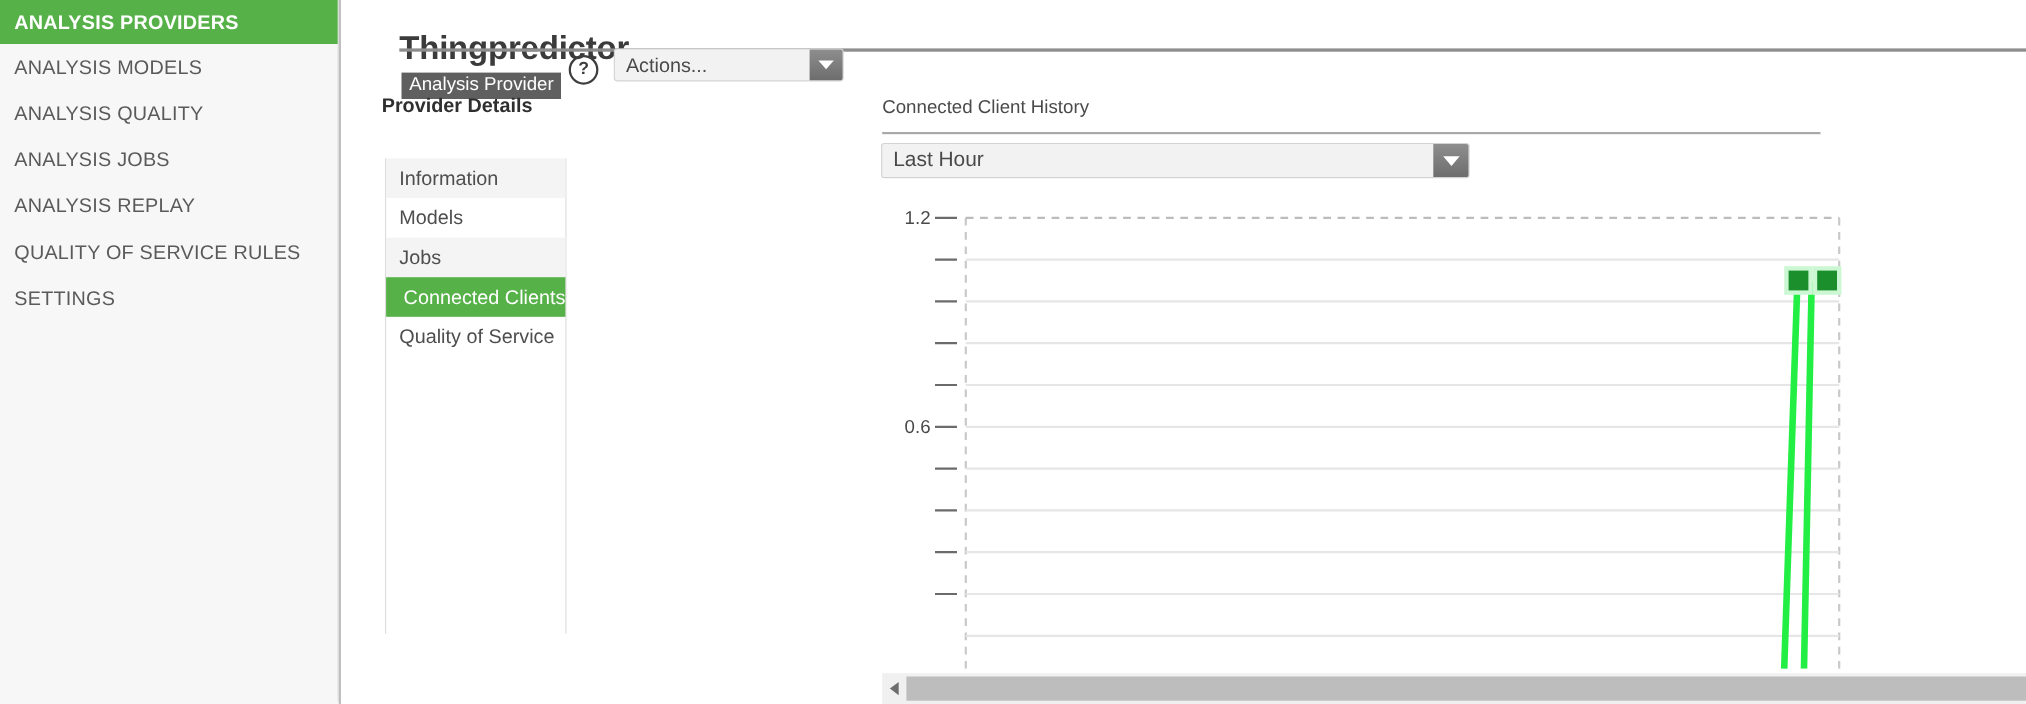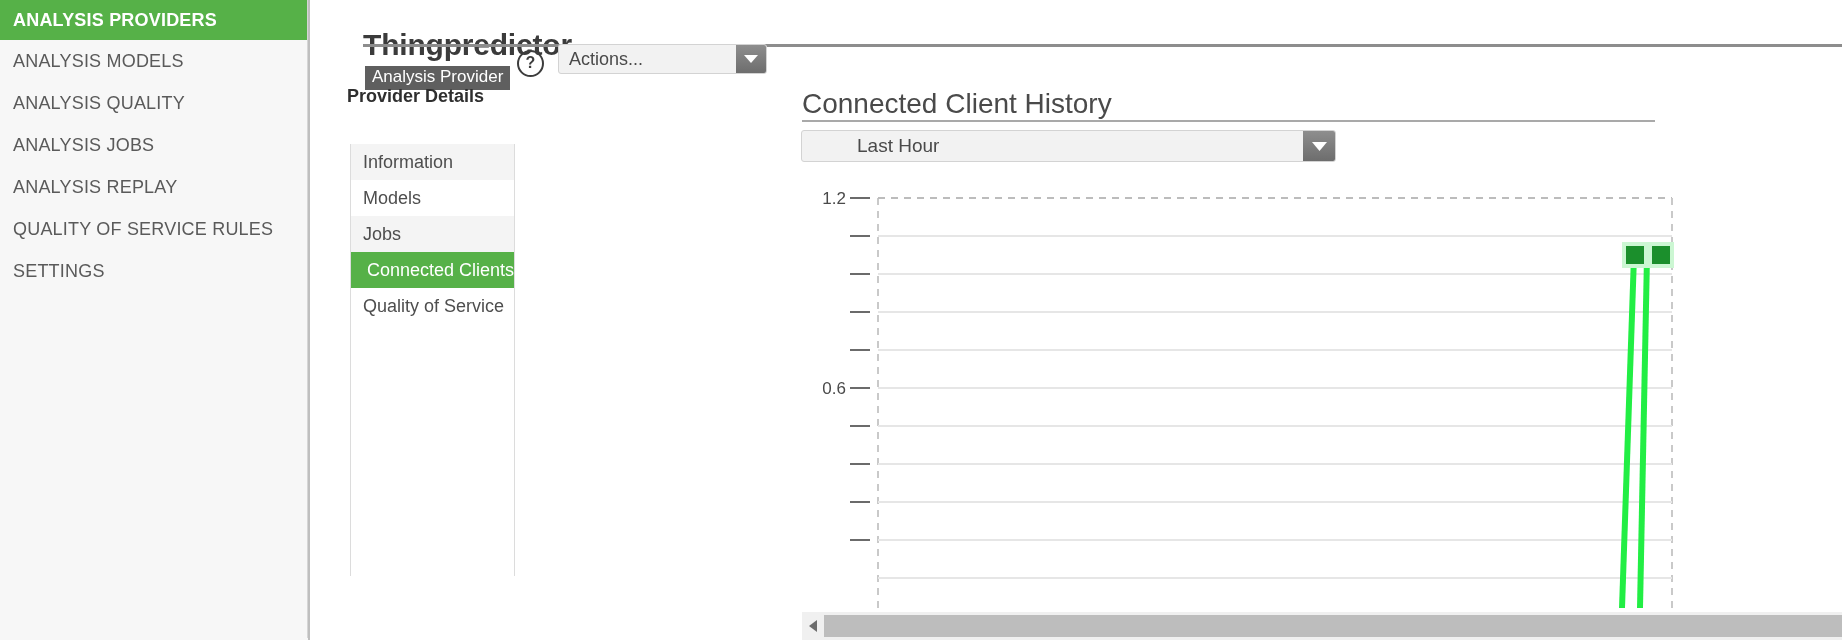--- a/index.html
+++ b/index.html
@@ -133,21 +133,21 @@
     margin: 0;
     background: linear-gradient(#8e8e8e, #6d6d6d);
     border-radius: 0 2px 2px 0;
     display: flex;
     align-items: center;
     justify-content: center;
   }
   .combo .combo-arrow svg { display:block; }
 
   .combo-actions { left: 248px; top: 44px; width: 209px; }
-  .combo-duration { left: 491px; top: 130px; width: 535px; height: 32px; padding-left: 45px; }
+  .combo-duration { left: 491px; top: 130px; width: 535px; height: 32px; }
   .combo-duration .combo-arrow { height: 30px; width: 32px; }
   .combo-duration .combo-value { font-size: 19px; }
 
   
   .details-label {
     position: absolute;
     left: 37px;
     top: 86px;
     font-size: 18px;
     font-weight: bold;
@@ -181,21 +181,21 @@
     color: #ffffff;
     font-weight: normal;
     text-align: right;
   }
 
   
   .chart-title {
     position: absolute;
     left: 492px;
     top: 88px;
-    font-size: 28px;
+    font-size: 17px;
     color: #4a4a4a;
   }
   .chart-title-underline {
     position: absolute;
     left: 492px;
     top: 120px;
     width: 853px;
     height: 2px;
     background: #a9a9a9;
   }

